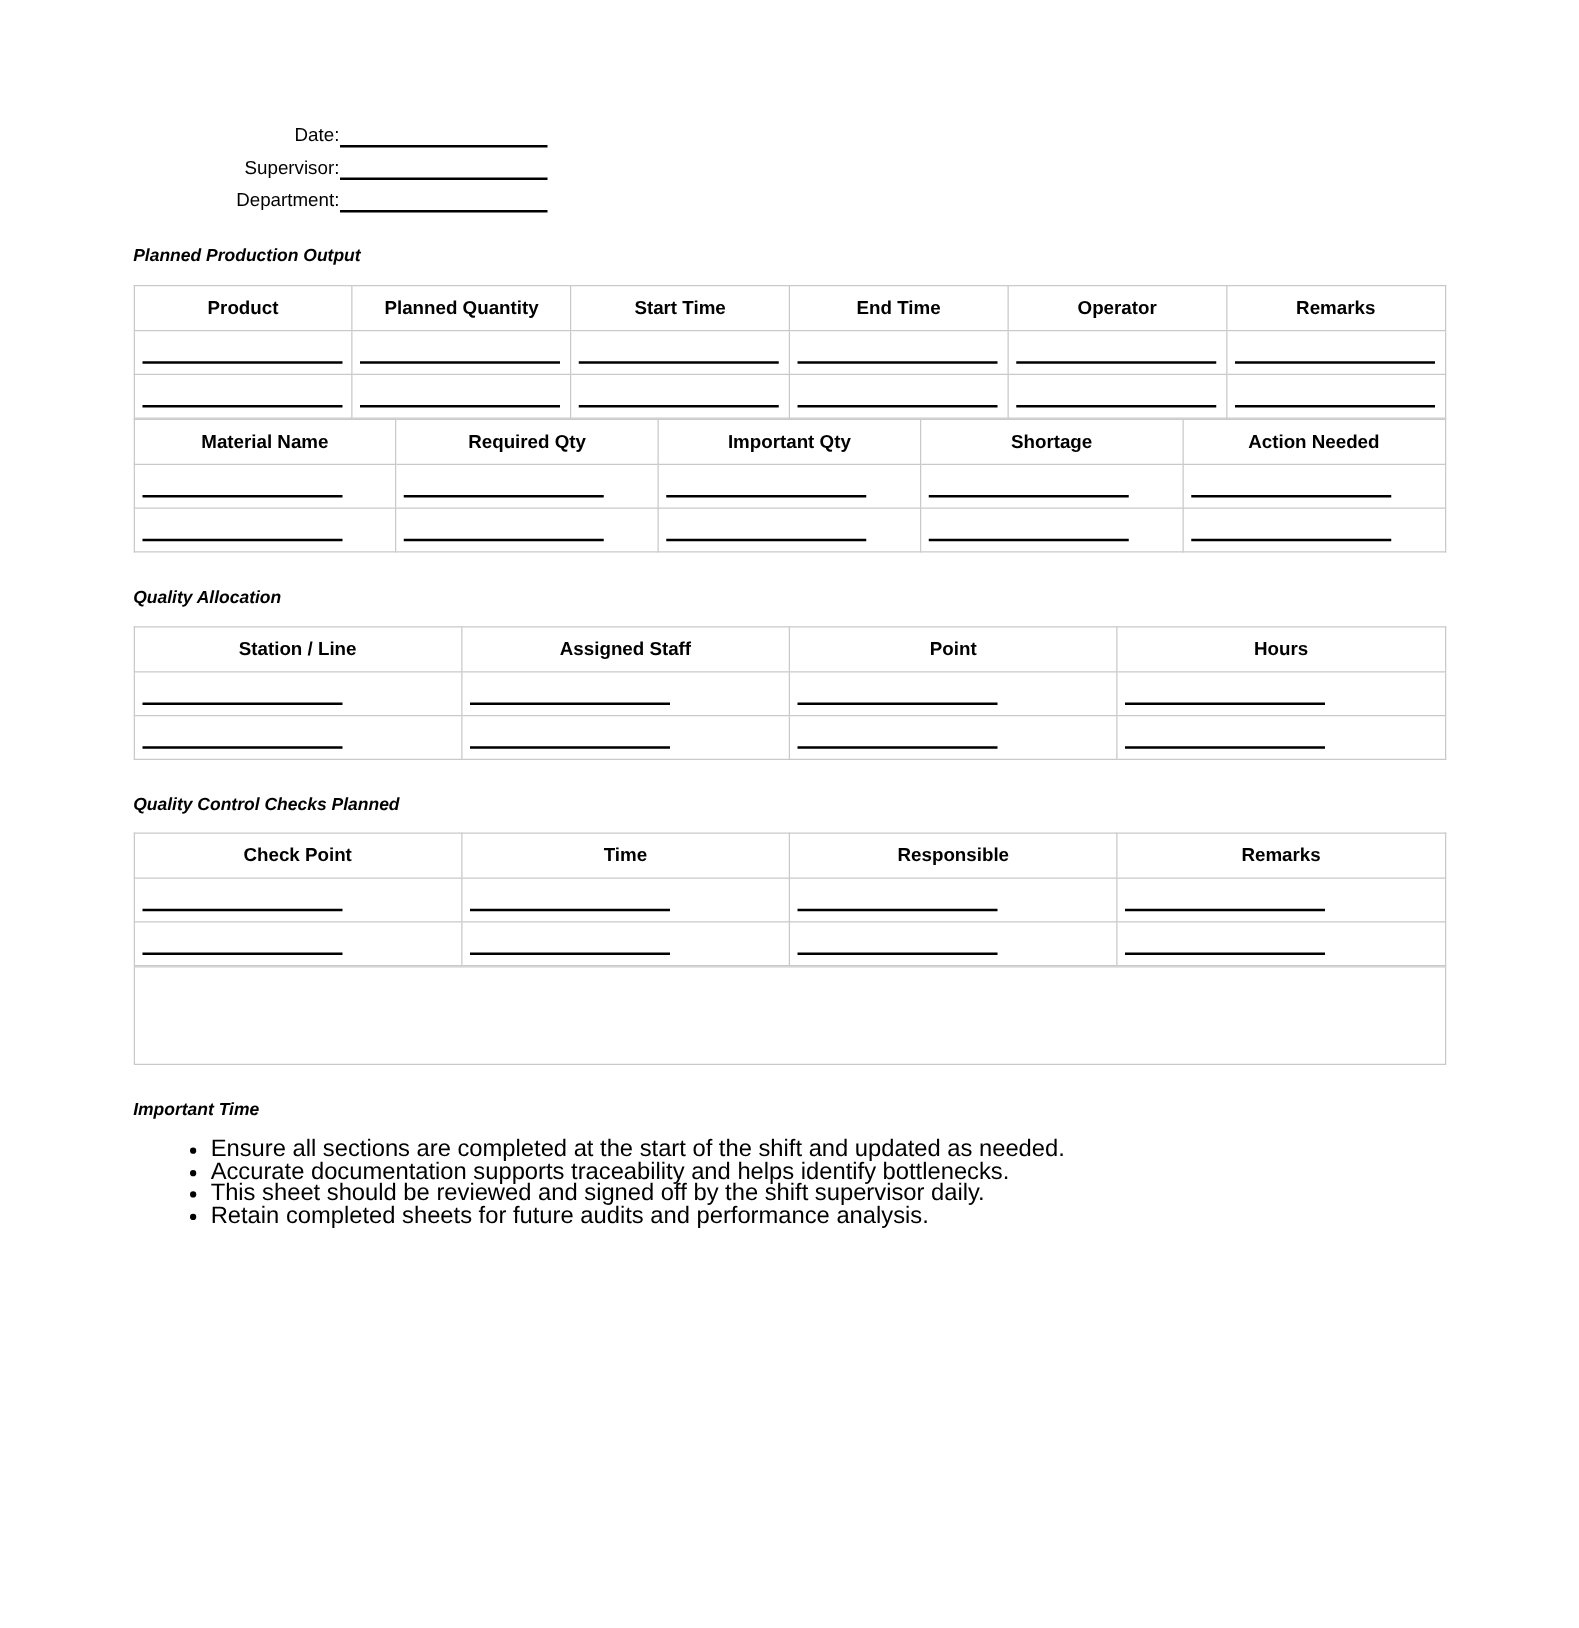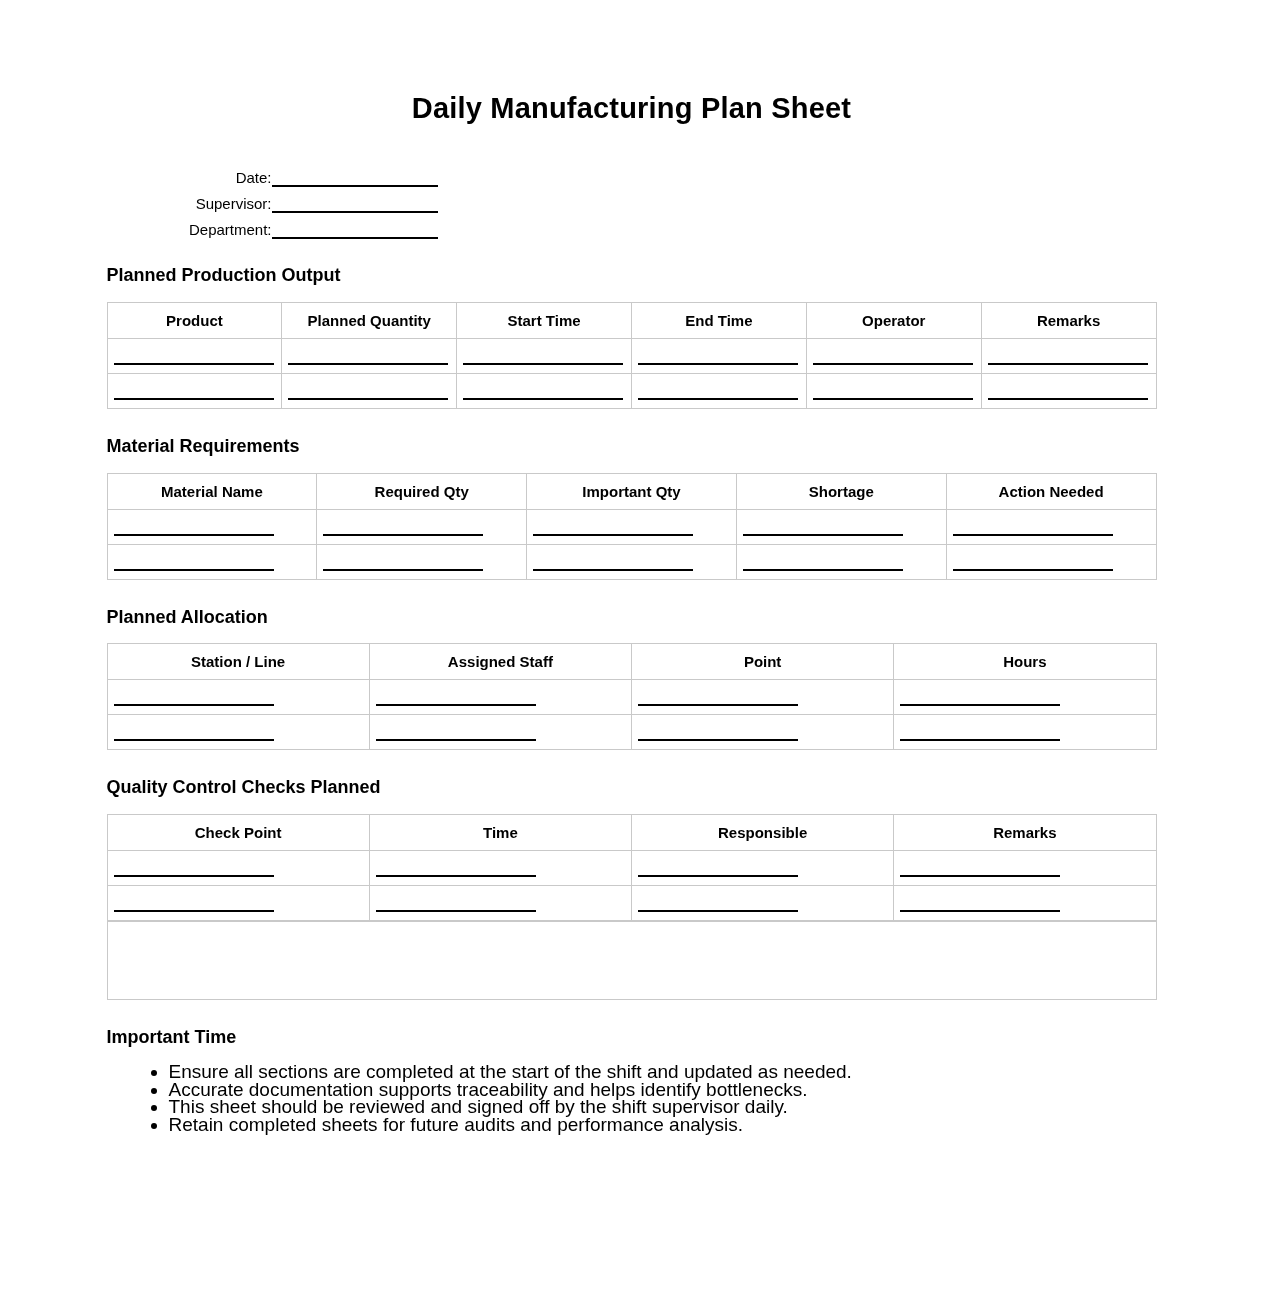--- a/index.html
+++ b/index.html
@@ -36,24 +36,25 @@
     font-size: 15px;
     line-height: 19px;
   }
   .meta-blank {
     width: 166px;
     height: 16px;
     border-bottom: 2px solid #000000;
   }
   
   .section-title {
-    font-size: 18px;
+    font-size: 14px;
     font-weight: bold;
     margin: 27px 0 15px 0;
     line-height: 1.2;
+    font-style: italic;
   }
   .section-title.first { margin-top: 26px; }
   
   table.form-table {
     width: 1050px;
     border-collapse: collapse;
     table-layout: fixed;
   }
   table.form-table th,
   table.form-table td {
@@ -93,21 +94,20 @@
     font-size: 19px;
     line-height: 17.5px;
   }
   ul.important-list li { margin: 0; padding: 0; }
 </style>
 </head>
 <body>
 
 <div class="page">
 
-  <h1 class="doc-title">Daily Manufacturing Plan Sheet</h1>
 
   <div class="meta">
     <div class="meta-row">
       <span class="meta-label">Date:</span>
       <span class="meta-blank"></span>
     </div>
     <div class="meta-row">
       <span class="meta-label">Supervisor:</span>
       <span class="meta-blank"></span>
     </div>
@@ -166,21 +166,20 @@
         <td>
             <span class="blank-line"></span>
           </td>
         <td>
             <span class="blank-line"></span>
           </td>
       </tr>
     </tbody>
   </table>
 
-  <h2 class="section-title">Material Requirements</h2>
   <table class="form-table">
     <thead>
       <tr>
         <th>Material Name</th>
         <th>Required Qty</th>
         <th>Important Qty</th>
         <th>Shortage</th>
         <th>Action Needed</th>
       </tr>
     </thead>
@@ -215,21 +214,21 @@
         <td>
             <span class="blank-line"></span>
           </td>
         <td>
             <span class="blank-line"></span>
           </td>
       </tr>
     </tbody>
   </table>
 
-  <h2 class="section-title">Planned Allocation</h2>
+  <h2 class="section-title">Quality Allocation</h2>
   <table class="form-table">
     <thead>
       <tr>
         <th>Station / Line</th>
         <th>Assigned Staff</th>
         <th>Point</th>
         <th>Hours</th>
       </tr>
     </thead>
     <tbody>

